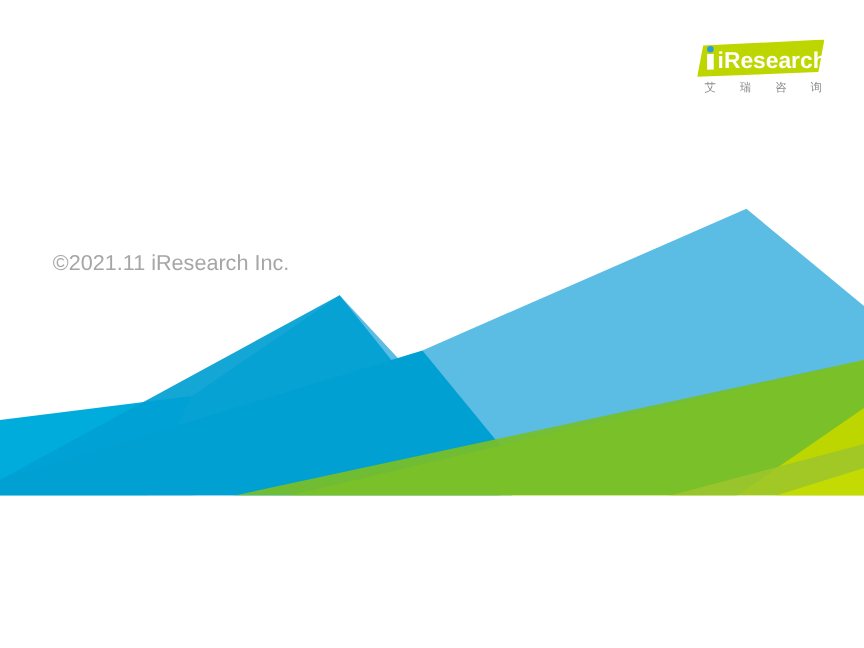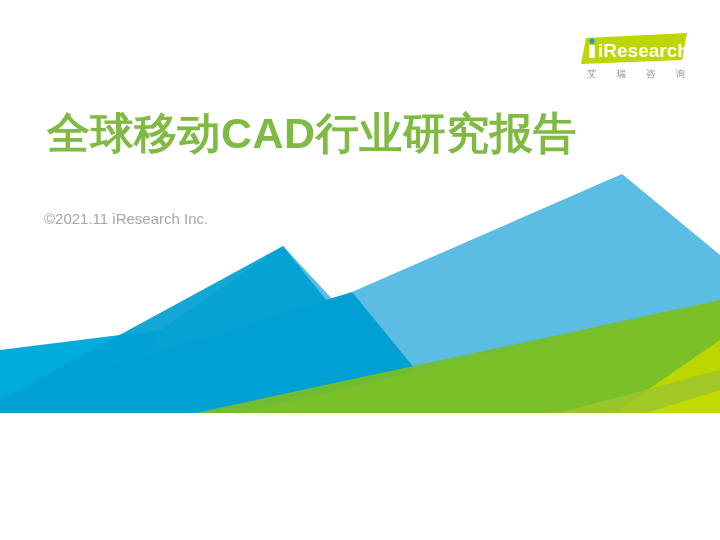--- a/index.html
+++ b/index.html
@@ -58,21 +58,21 @@
     line-height: 54px;
     font-weight: bold;
     color: #7FBA42;
     letter-spacing: 0.5px;
     white-space: nowrap;
   }
   #copyright {
     position: absolute;
     left: 44px;
     top: 210px;
-    font-size: 15px;
+    font-size: 18px;
     line-height: 18px;
     color: #a6a6a6;
     white-space: nowrap;
   }
 </style>
 </head>
 <body>
 
 <div id="slide">
 
@@ -110,17 +110,16 @@
       <text x="34" y="48" font-family="Liberation Sans, sans-serif" font-size="38" font-weight="bold" fill="#FFFFFF">iResearch</text>
     </svg>
     <div id="logo-cn">
       <span>艾</span>
       <span>瑞</span>
       <span>咨</span>
       <span>询</span>
     </div>
   </div>
 
-  <h1 id="title">全球移动CAD行业研究报告</h1>
 
   <div id="copyright">©2021.11 iResearch Inc.</div>
 
 </div>
 
 </body></html>

